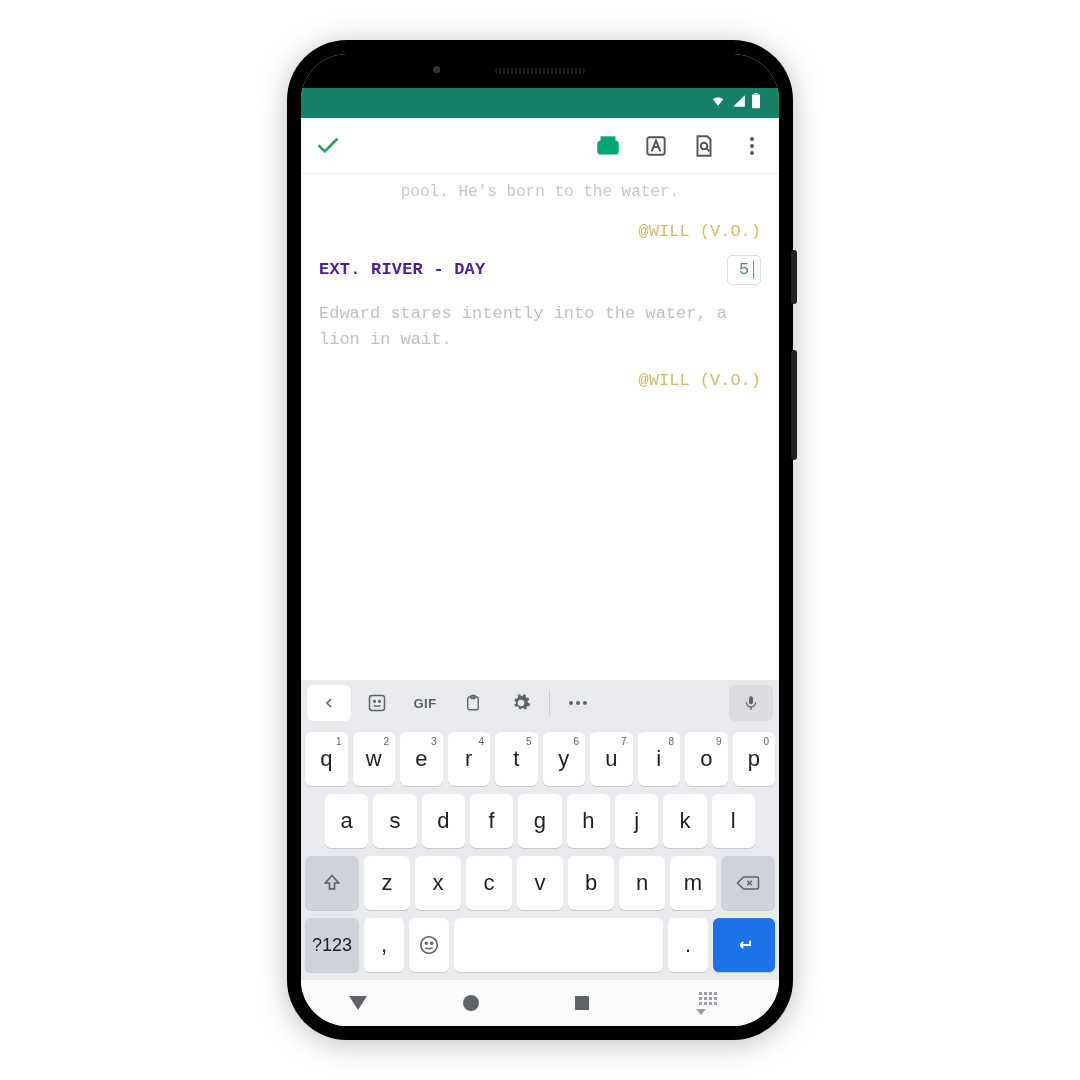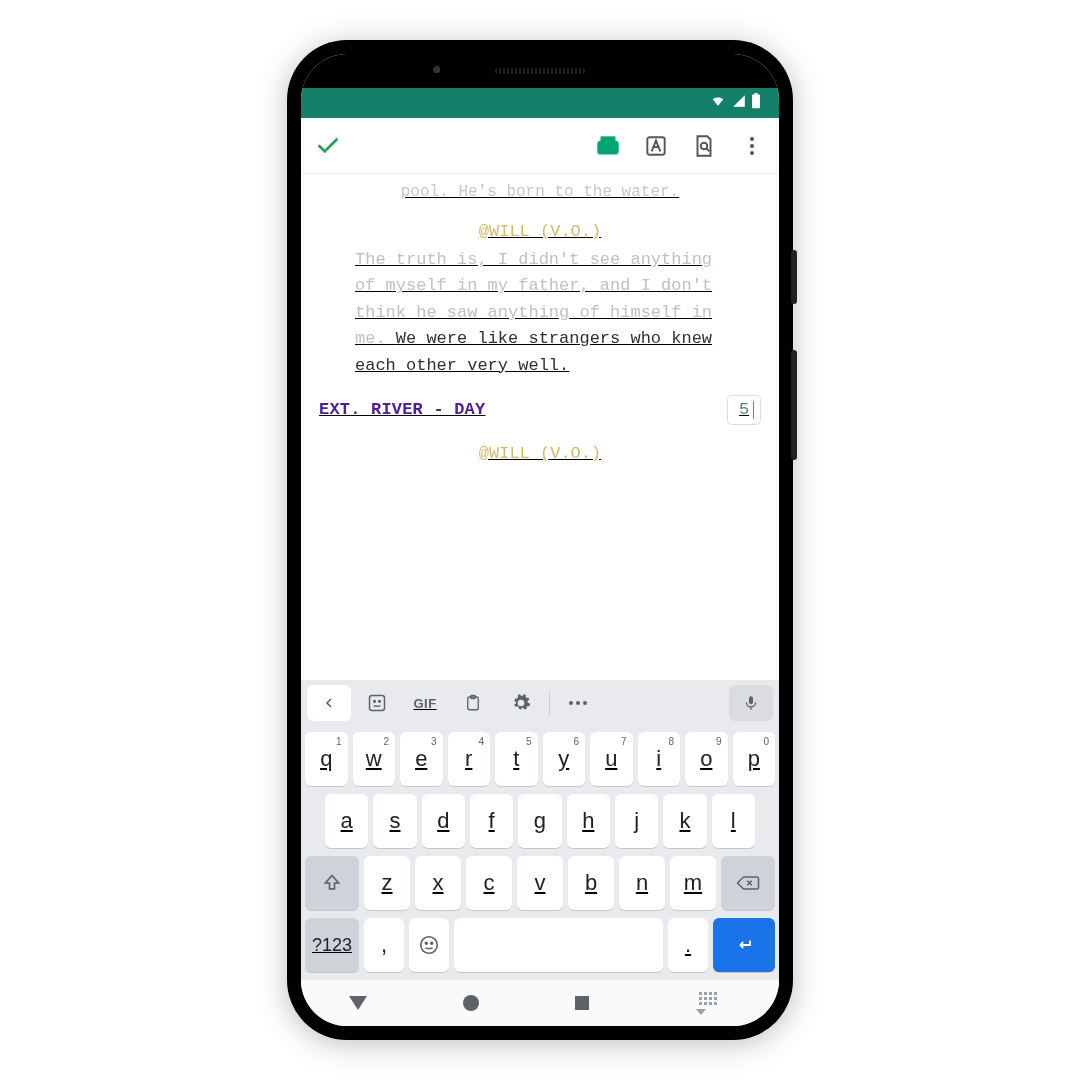--- a/index.html
+++ b/index.html
@@ -14,21 +14,20 @@
     justify-content: center;
   }
   .phone-frame {
     width: 506px;
     height: 1000px;
     background: #000;
     border-radius: 60px;
     padding: 14px;
     position: relative;
     box-shadow: 0 4px 30px rgba(0,0,0,.25);
-    text-decoration: underline;
   }
   .phone-side-btn {
     position: absolute;
     right: -4px;
     width: 6px;
     background: #222;
     border-radius: 3px;
   }
   .btn1 { top: 210px; height: 54px; }
   .btn2 { top: 310px; height: 110px; }
@@ -91,21 +90,21 @@
     flex: 1;
     overflow: hidden;
     padding: 6px 18px 0 18px;
     font-family: "Courier New", monospace;
     font-size: 17px;
     line-height: 1.55;
     color: #555;
     position: relative;
   }
   .faded-prev { color:#c7c7c7; text-align:center; margin:0 0 14px; font-size:16px;}
-  .character { text-align:center; color:#d4b96a; margin: 8px 0 2px; }
+  .character { text-align:right; color:#d4b96a; margin: 8px 0 2px; }
   .dialogue { margin: 0 36px 16px 36px; color:#c0c0c0; }
   .dialogue .emph { color:#2f2f2f; }
   .scene-row { display:flex; align-items:center; gap:10px; margin: 10px 0 16px; }
   .scene-heading { font-weight:700; color:#4c1d95; letter-spacing:.2px; flex:1; font-size:17px;}
   .scene-num-box {
     width:34px;height:30px;border:1px solid #ddd;border-radius:5px;
     display:flex;align-items:center;justify-content:center;
     font-family: "Courier New", monospace;
     color:#5a826e;
     position:relative;
@@ -261,27 +260,25 @@
       <div class="dots">
         <span></span>
           <span></span>
           <span></span>
       </div>
     </div>
 
     <div class="editor">
       <div class="faded-prev">pool.  He's born to the water.</div>
       <div class="character">@WILL (V.O.)</div>
-      <div class="dialogue">
-        <span>The truth is, I didn't see anything of myself in my father, and I don't think he saw anything of himself in me. </span><span class="emph"> We were like strangers who knew each other very well.</span>
-      </div>
       <div class="scene-row">
         <div class="scene-heading">EXT.  RIVER - DAY</div>
         <div class="scene-num-box">5</div>
       </div>
+      <div class="action">Edward stares intently into the water, a lion in wait.</div>
       <div class="character">@WILL (V.O.)</div>
     </div>
 
 
     <div class="kbd-suggest">
       <div class="sug-btn pill">
         <svg width="16" height="16" viewBox="0 0 24 24" fill="none" stroke="#5f6368" stroke-width="2.4">
             <path d="M15 6l-6 6 6 6"></path>
           </svg>
       </div>

